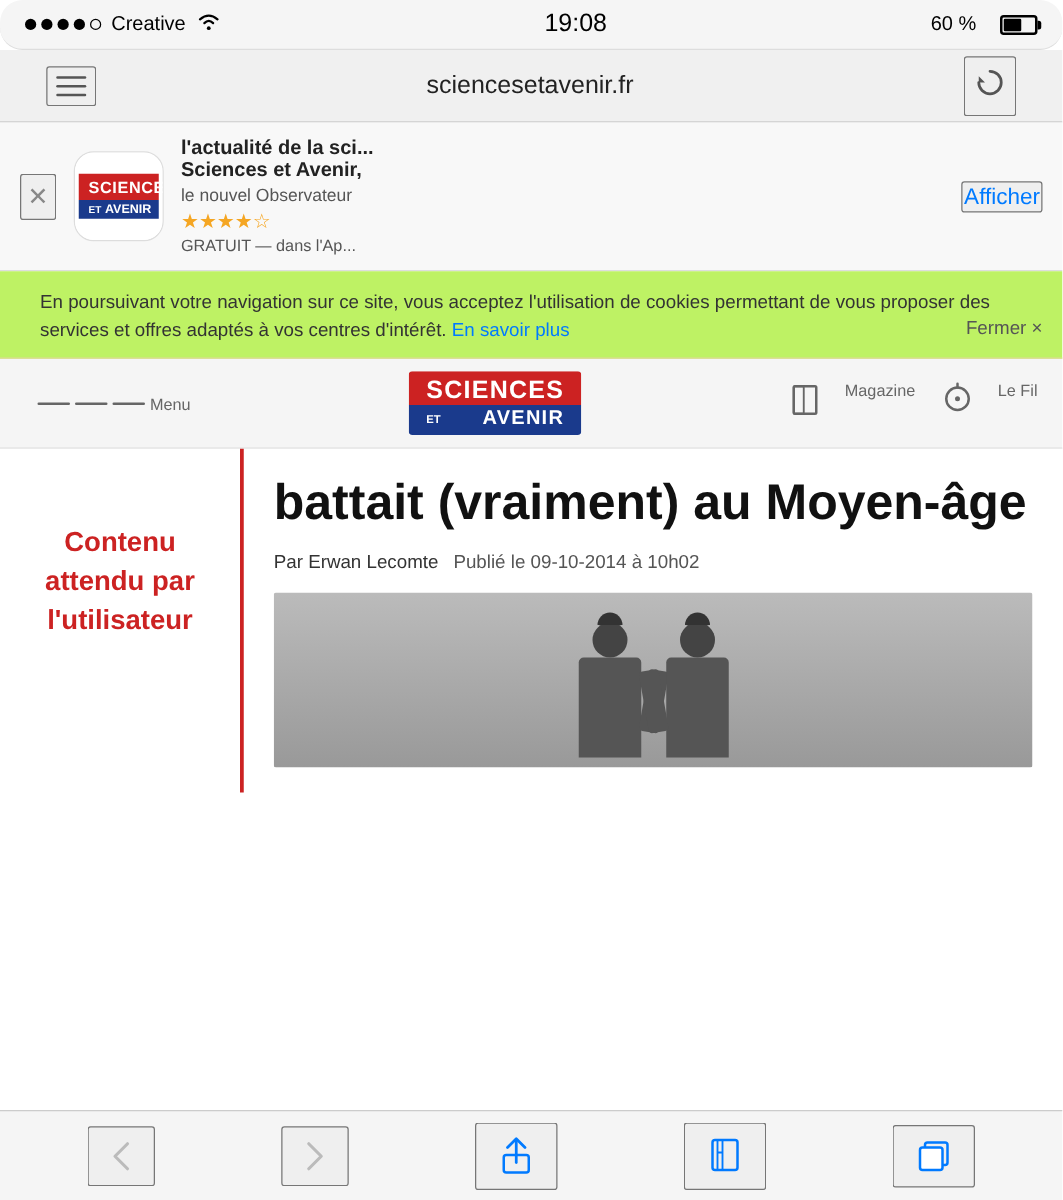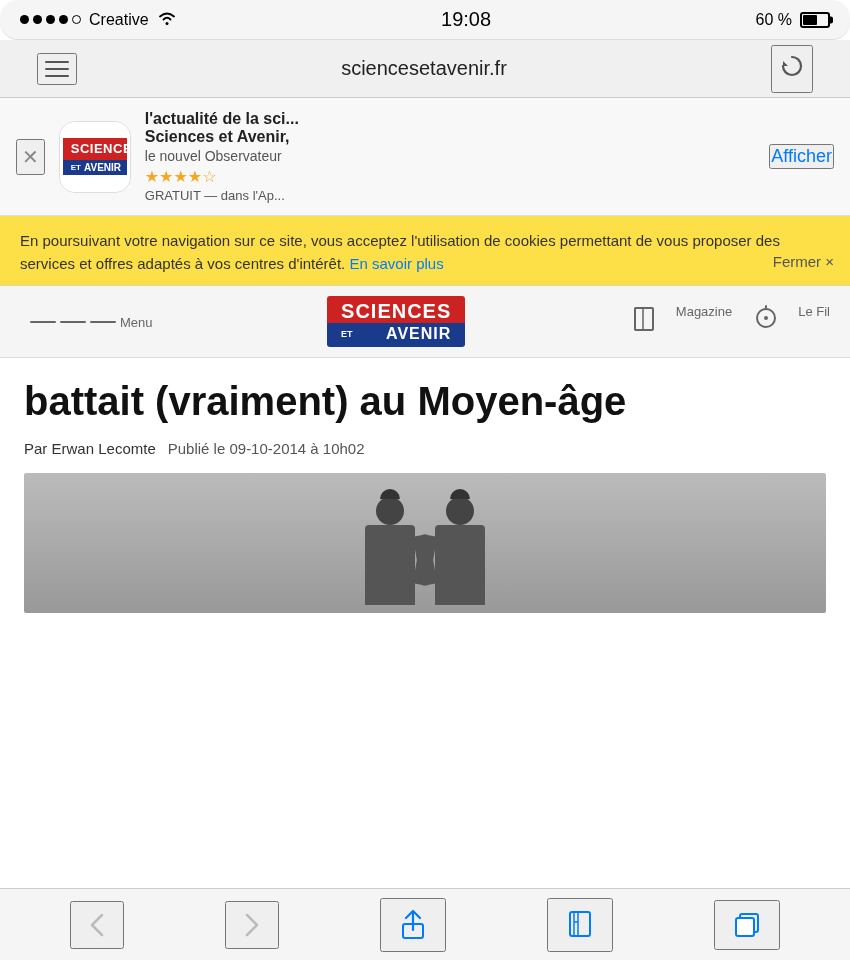--- a/index.html
+++ b/index.html
@@ -34,21 +34,21 @@
       display: flex; gap: 4px; align-items: center;
     }
     .dot {
       width: 9px; height: 9px; border-radius: 50%; background: #000;
     }
     .dot.empty { background: transparent; border: 1.5px solid #000; }
     .wifi-icon { font-size: 16px; }
     .carrier-name { font-size: 16px; font-weight: 400; }
     .status-center { font-size: 20px; font-weight: 400; }
     .status-right {
-      display: flex; align-items: center; gap: 8px; font-size: 15px;
+      display: flex; align-items: center; gap: 19px; font-size: 15px;
     }
     .battery-percent { font-size: 16px; }
     .battery-icon {
       width: 30px; height: 16px; border: 2px solid #000; border-radius: 3px;
       position: relative; display: flex; align-items: center; padding: 1px;
     }
     .battery-icon::after {
       content: ''; position: absolute; right: -5px; top: 50%; transform: translateY(-50%);
       width: 3px; height: 7px; background: #000; border-radius: 0 2px 2px 0;
     }
@@ -115,23 +115,23 @@
     .app-afficher {
       color: #007aff;
       font-size: 18px;
       font-weight: 400;
       cursor: pointer;
     }
 
     
     .cookie-banner {
       width: 100%;
-      background: #fde047;
+      background: #bef264;
       border-bottom: 1px solid #e0d89a;
-      padding: 14px 20px 10px 20px;
+      padding: 14px 20px 10px 32px;
       font-size: 15px;
       color: #333;
       line-height: 1.5;
       position: relative;
     }
     .cookie-text {}
     .cookie-link { color: #007aff; }
     .cookie-close {
       position: absolute;
       right: 16px;
@@ -367,20 +367,23 @@
           <line x1="14" y1="5" x2="14" y2="2" stroke="#666" stroke-width="2" stroke-linecap="round"></line>
         </svg>
       </span>
       <span class="nav-action-label">Le Fil</span>
     </div>
   </div>
 </div>
 
 <div class="content-area">
 
+  <div class="left-annotation">
+    <span>Contenu attendu par l'utilisateur</span>
+  </div>
 
   <div class="article-content">
     <h1 class="article-title">battait (vraiment) au Moyen-âge</h1>
     <div class="article-meta">
       <span class="article-author">Par Erwan Lecomte</span>
       <span>Publié le 09-10-2014 à 10h02</span>
     </div>
     <div class="article-image">
       <div class="knight-scene">
 

